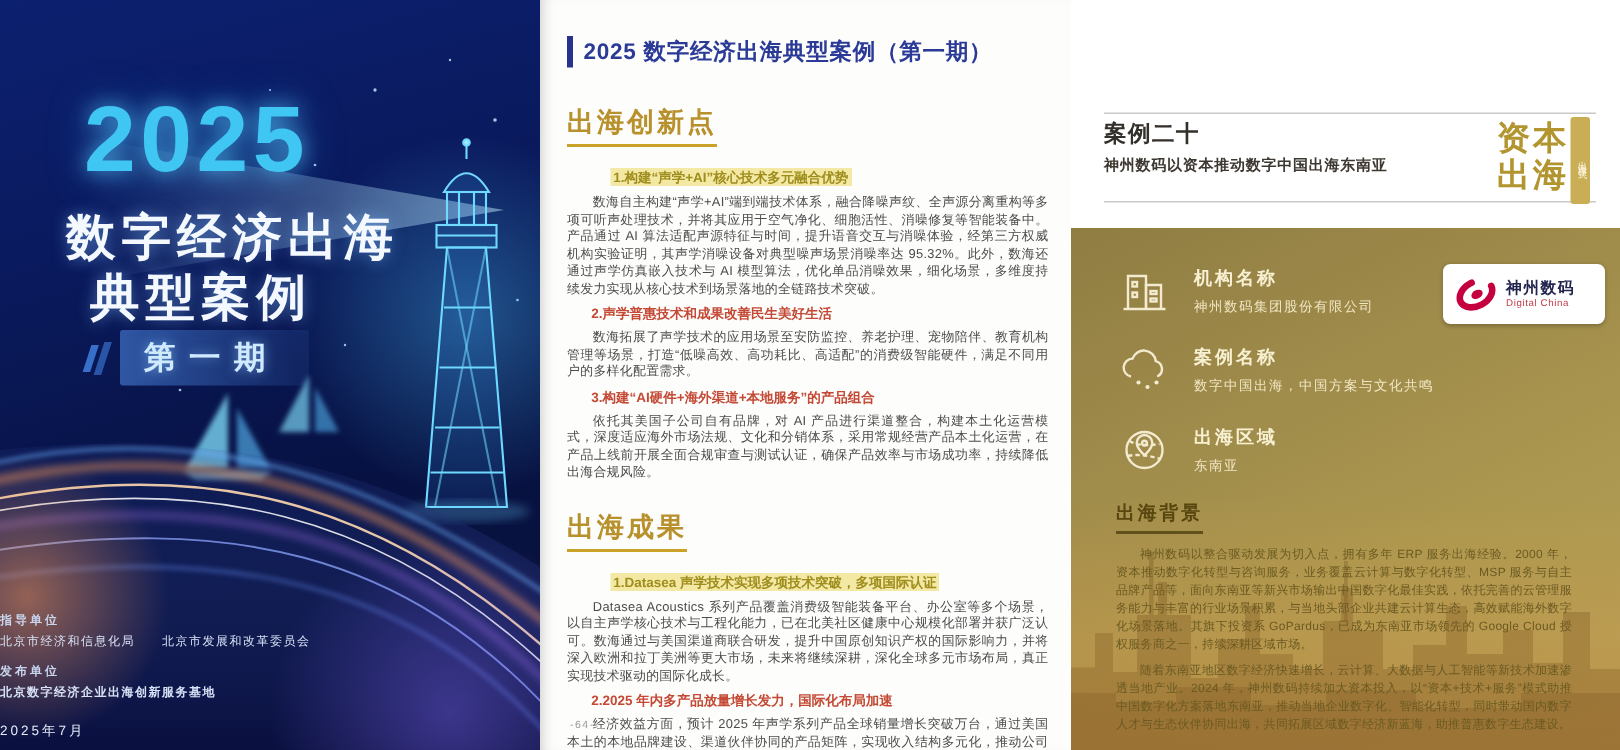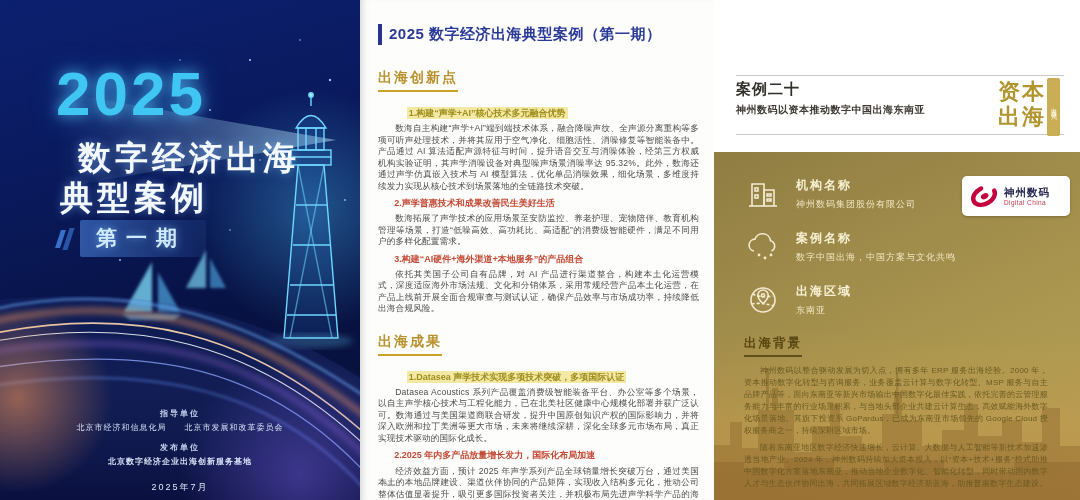--- a/index.html
+++ b/index.html
@@ -6,43 +6,43 @@
   *{box-sizing:border-box;}
   body{font-family:"Liberation Sans","DejaVu Sans",sans-serif;}
   .spread{width:1080px;height:500px;display:flex;overflow:hidden;background:#fff;}
 
   
   .cover{position:relative;width:360px;height:500px;flex:0 0 360px;overflow:hidden;
     background:linear-gradient(165deg,#0c2070 0%,#0a1a5e 30%,#071244 62%,#0a1238 100%);}
   .cover svg.deco{position:absolute;left:0;top:0;}
   .cover-year{position:absolute;left:56px;top:58px;font-size:62px;font-weight:800;letter-spacing:3px;
     color:#3fc6f2;text-shadow:0 0 14px rgba(90,210,255,.75),0 0 30px rgba(60,160,255,.45);}
-  .cover-t1{position:absolute;left:78px;top:136px;font-size:33px;font-weight:800;letter-spacing:4px;color:#f4f8ff;
+  .cover-t1{position:absolute;left:44px;top:136px;font-size:33px;font-weight:800;letter-spacing:4px;color:#f4f8ff;
     text-shadow:0 0 10px rgba(130,190,255,.55);}
   .cover-t2{position:absolute;left:60px;top:176px;font-size:33px;font-weight:800;letter-spacing:4px;color:#f4f8ff;
     text-shadow:0 0 10px rgba(130,190,255,.55);}
   .issue-row{position:absolute;left:58px;top:220px;display:flex;align-items:center;}
   .tick{width:5px;height:18px;background:#3f7fe0;margin-right:3px;transform:skewX(-18deg);opacity:.85;}
   .tick.t2{height:22px;opacity:.6;}
   .issue-badge{margin-left:6px;padding:4px 20px 5px 16px;font-size:21px;font-weight:700;letter-spacing:9px;color:#cfe9ff;
     background:linear-gradient(90deg,rgba(80,140,230,.55),rgba(80,140,230,.10));border-radius:2px;
     text-shadow:0 0 8px rgba(140,200,255,.6);}
-  .credits{position:absolute;left:0;bottom:6px;width:100%;text-align:center;color:#d7e1f6;}
+  .credits{position:absolute;left:0;bottom:6px;width:100%;color:#d7e1f6;}
   .credits .lbl{font-size:8px;letter-spacing:2px;color:#c8d5ef;margin-bottom:3px;font-weight:700;}
   .credits .orgs{font-size:8px;letter-spacing:1px;margin-bottom:9px;}
   .credits .org{font-size:8px;letter-spacing:1px;margin-bottom:14px;font-weight:bold;}
   .credits .date{font-size:9px;letter-spacing:2px;color:#e3eaf8;}
 
   
   .page{position:relative;width:354px;height:500px;flex:0 0 354px;background:#fdfdfc;
     padding:24px 15px 0 18px;box-shadow:inset 8px 0 10px -8px rgba(0,0,0,.25);}
   .page-header{display:flex;align-items:center;margin-bottom:20px;}
   .hdr-bar{width:4px;height:21px;background:#27338f;margin-right:7px;flex:0 0 4px;}
   .hdr-title{font-size:15px;font-weight:700;color:#2a3a96;letter-spacing:.5px;}
-  .sec-title{display:inline-block;font-size:14px;font-weight:800;color:#b8912c;letter-spacing:2px;
+  .sec-title{display:inline-block;font-size:18px;font-weight:800;color:#b8912c;letter-spacing:2px;
     border-bottom:2.5px solid #c9a227;padding-bottom:3px;margin:4px 0 10px 0;}
   .blk{margin:0 0 4px 0;}
   .blk.hl{margin-left:1.8em;margin-bottom:3px;}
   .blk.hl span{background:#f3e9a4;color:#9f8d1d;font-size:9px;font-weight:700;padding:1px 2px;line-height:1.45;}
   .blk.red{margin-left:1.8em;margin-bottom:3px;font-size:9px;font-weight:700;color:#c44a35;line-height:1.45;}
   .body-para{font-size:8.6px;line-height:1.34;color:#4c4c4c;text-align:justify;text-indent:2em;
     margin:0 0 5px 0;letter-spacing:.2px;}
   .sec2{margin-top:14px;}
   .page-num{position:absolute;left:20px;bottom:13px;font-size:7px;color:#9a9a9a;letter-spacing:1px;}
 

